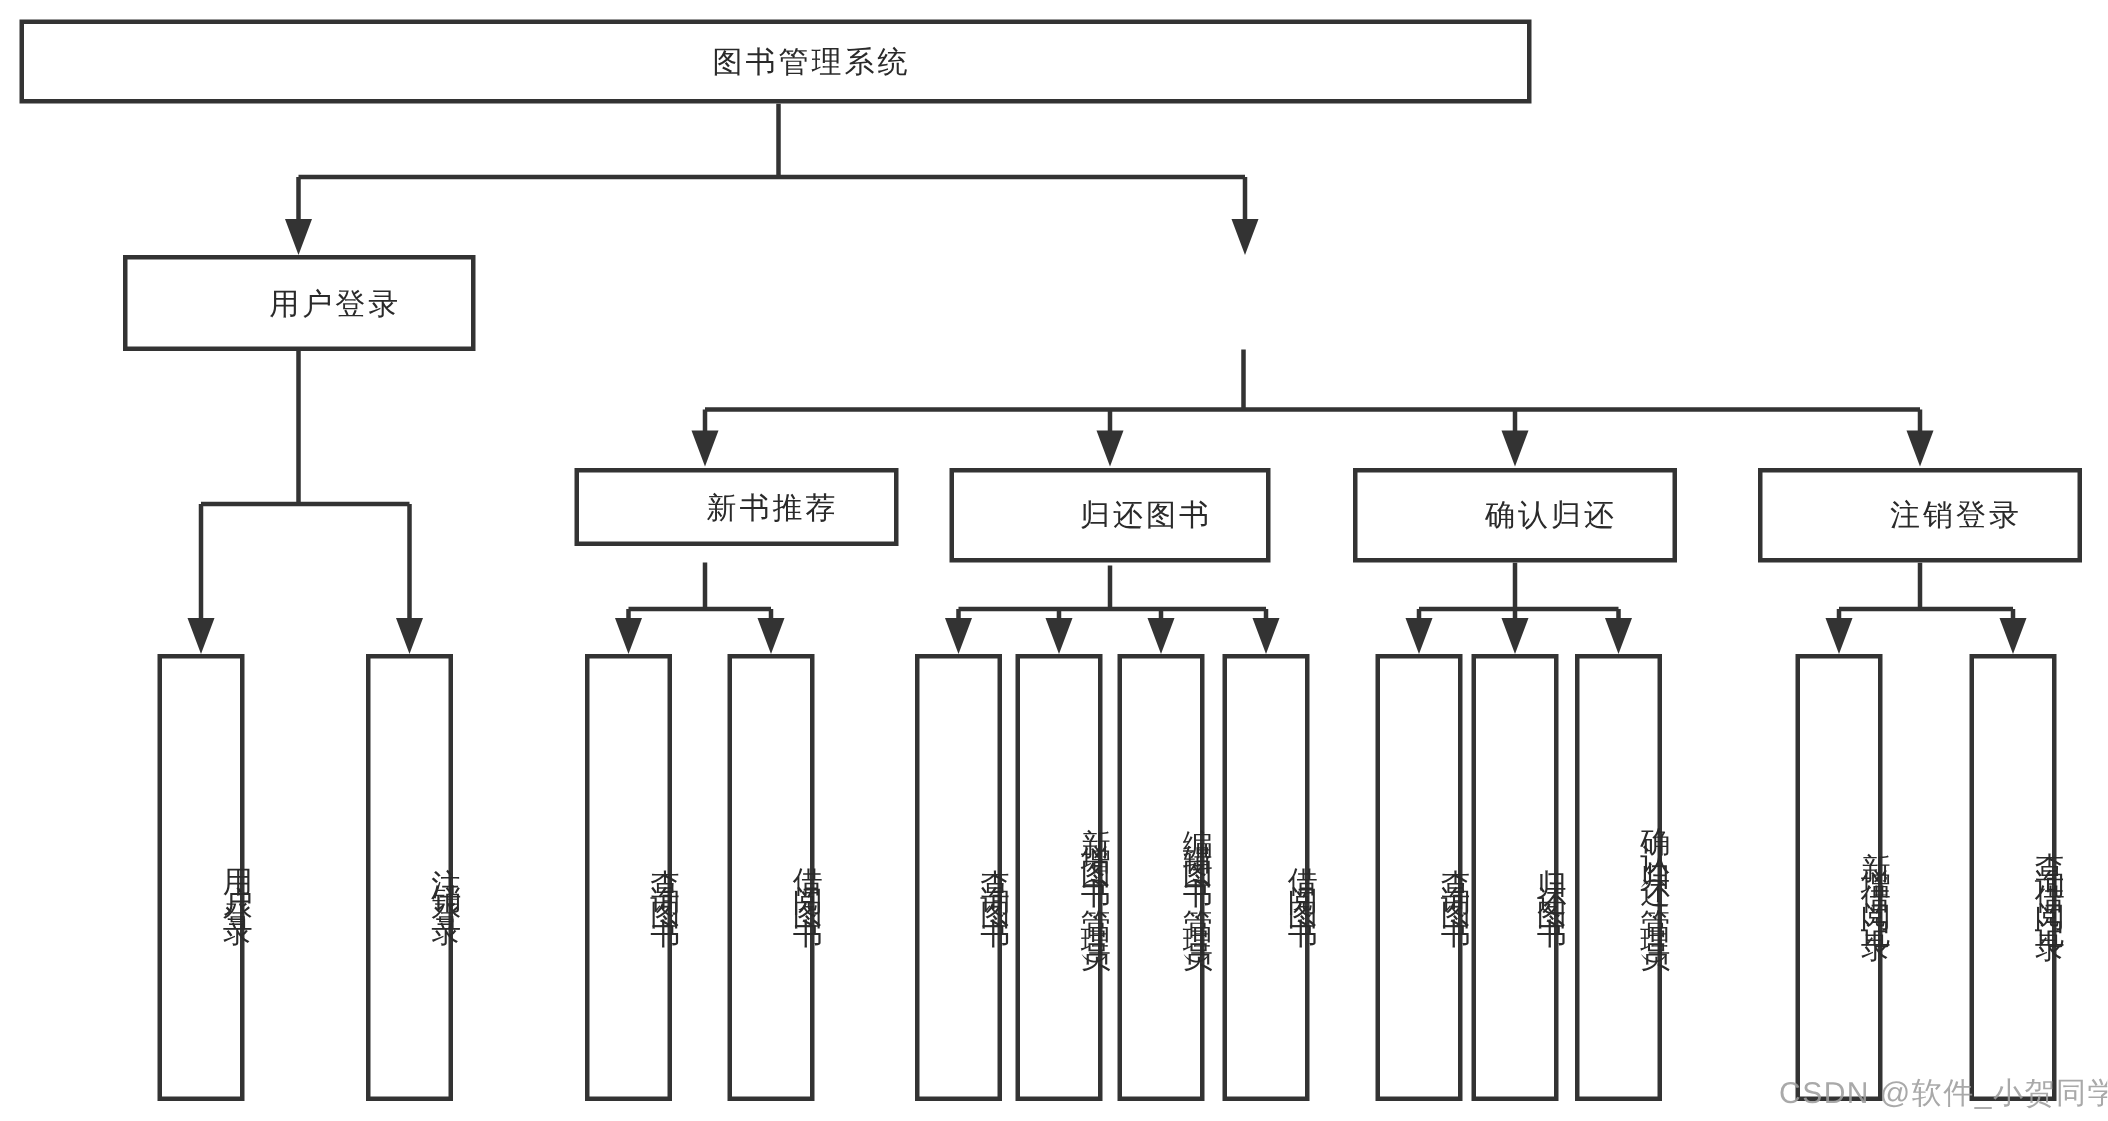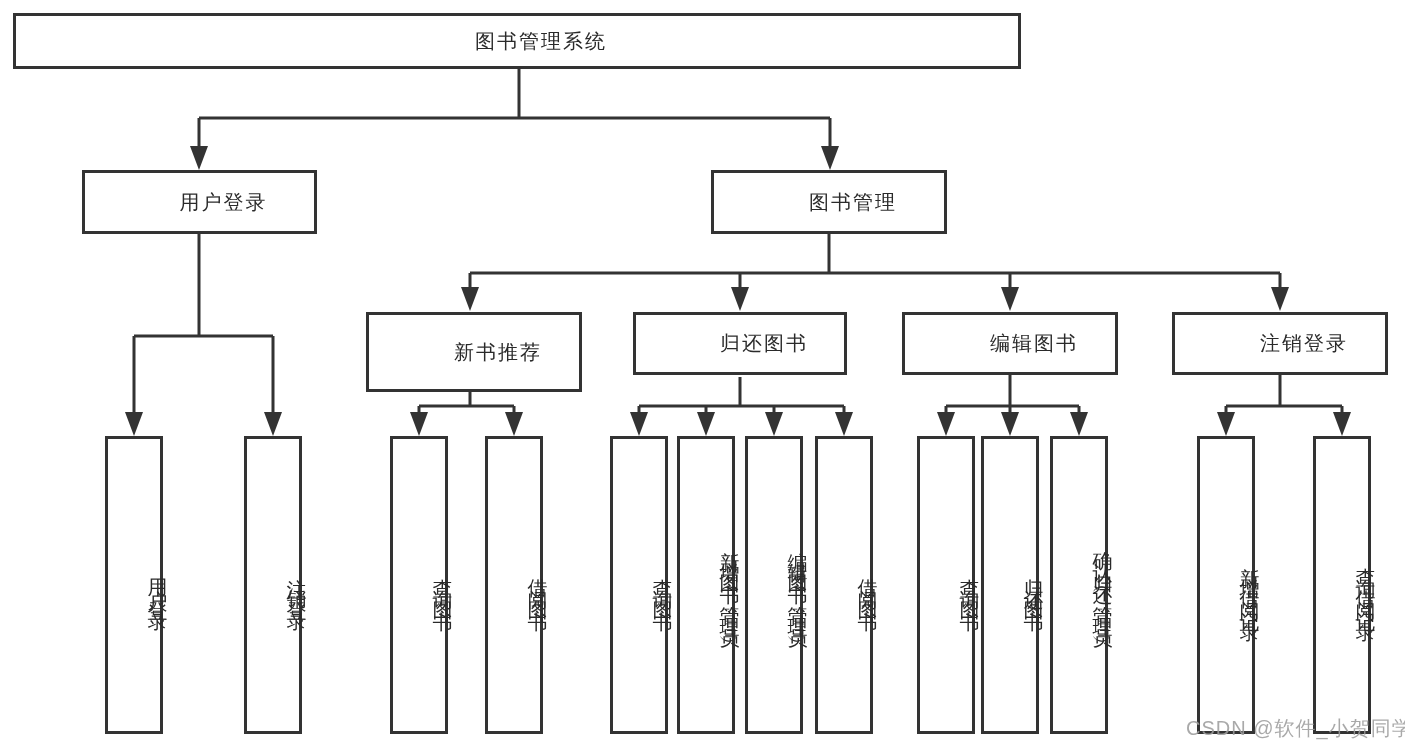--- a/index.html
+++ b/index.html
@@ -91,32 +91,29 @@
     <polygon points="1333,412 1351,412 1342,436"></polygon>
   </svg>
 
   <div class="node" style="left:13px;top:13px;width:1008px;height:56px">
     <span>图书管理系统</span>
   </div>
 
   <div class="node" style="left:82px;top:170px;width:235px;height:64px">
     <span>用户登录</span>
   </div>
-  <div class="node" style="left:711px;top:170px;width:236px;height:64px">
-    <span>图书管理</span>
-  </div>
 
-  <div class="node" style="left:366px;top:312px;width:216px;height:80px">
+  <div class="node" style="left:383px;top:312px;width:216px;height:52px">
     <span>新书推荐</span>
   </div>
   <div class="node" style="left:633px;top:312px;width:214px;height:63px">
     <span>归还图书</span>
   </div>
   <div class="node" style="left:902px;top:312px;width:216px;height:63px">
-    <span>编辑图书</span>
+    <span>确认归还</span>
   </div>
   <div class="node" style="left:1172px;top:312px;width:216px;height:63px">
     <span>注销登录</span>
   </div>
 
   <div class="node leaf" style="left:105px;top:436px;width:58px;height:298px">
     <span>用户登录</span>
   </div>
   <div class="node leaf" style="left:244px;top:436px;width:58px;height:298px">
     <span>注销登录</span>

